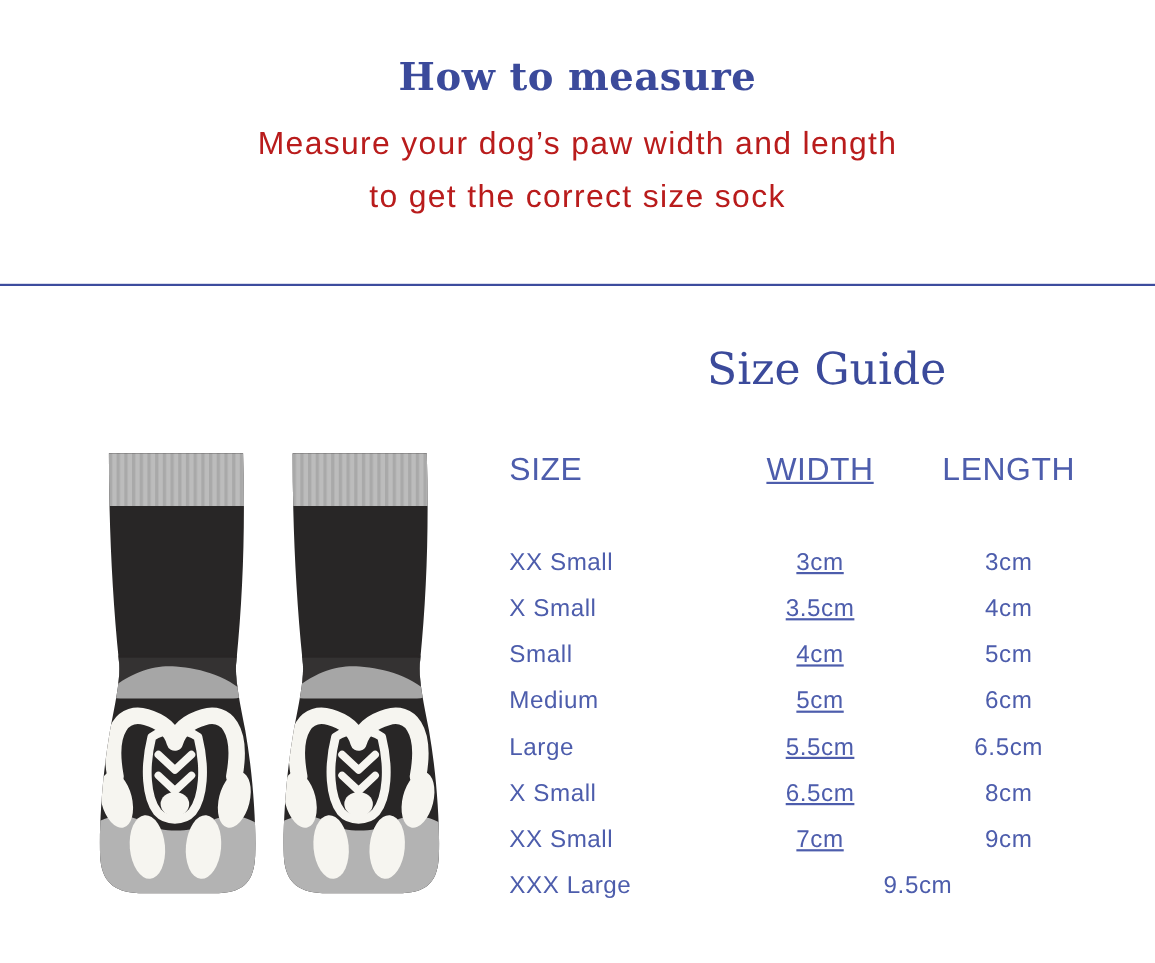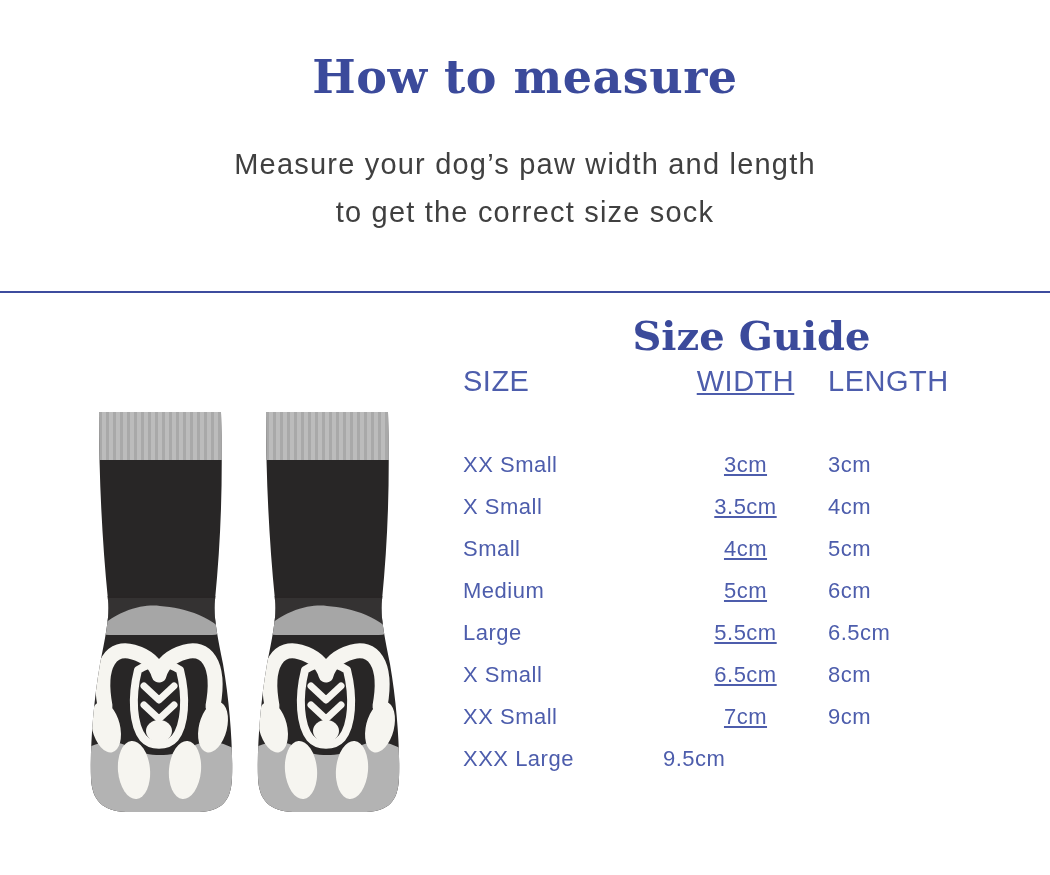--- a/index.html
+++ b/index.html
@@ -6,46 +6,46 @@
   body{
     width:1050px;height:875px;background:#ffffff;overflow:hidden;
     font-family:"Liberation Sans", sans-serif;
   }
   .page{position:relative;width:1050px;height:875px;background:#fff;}
 
   
   .page-title{
     margin:0;padding-top:50px;text-align:center;
     font-family:"DejaVu Serif", serif;font-weight:700;
-    font-size:46px;color:#3b4a9b;letter-spacing:0.5px;
+    font-size:35px;color:#3b4a9b;letter-spacing:0.5px;
   }
   .subtitle{
-    margin:36px 0 0;text-align:center;
+    margin:16px 0 0;text-align:center;
     font-size:29px;line-height:48px;letter-spacing:1.2px;
-    color:#404040;font-weight:400;
+    color:#b91c1c;font-weight:400;
   }
   .divider{
     border:none;border-top:2px solid #3d4c9e;
     margin:55px 0 0 0;width:100%;
   }
 
   
   .size-guide{position:absolute;left:463px;top:312px;width:543px;}
   .size-guide-heading{
     margin:0;text-align:center;padding-left:34px;
-    font-family:"DejaVu Serif", serif;font-weight:700;
+    font-family:"DejaVu Serif", serif;font-weight:400;
     font-size:40px;line-height:48px;color:#3b4a9b;
   }
-  .size-table{color:#4d5dac;}
+  .size-table{margin-top:46px;color:#4d5dac;}
   .trow{display:flex;height:42px;align-items:center;font-size:22px;}
   .trow.head{letter-spacing:2.5px;font-size:29px;}
   .tbody{margin-top:42px;}
   .c-size{width:200px;text-align:left;letter-spacing:0.5px;}
   .c-width{width:165px;text-align:center;letter-spacing:0.5px;text-decoration:underline;}
-  .c-length{flex:1;text-align:left;letter-spacing:0.5px;}
+  .c-length{flex:1;text-align:center;letter-spacing:0.5px;}
 
   
   .sock-figure{position:absolute;left:85px;top:408px;width:315px;height:405px;margin:0;}
 </style>
 </head>
 <body>
 
 <div class="page">
 
   <header>

